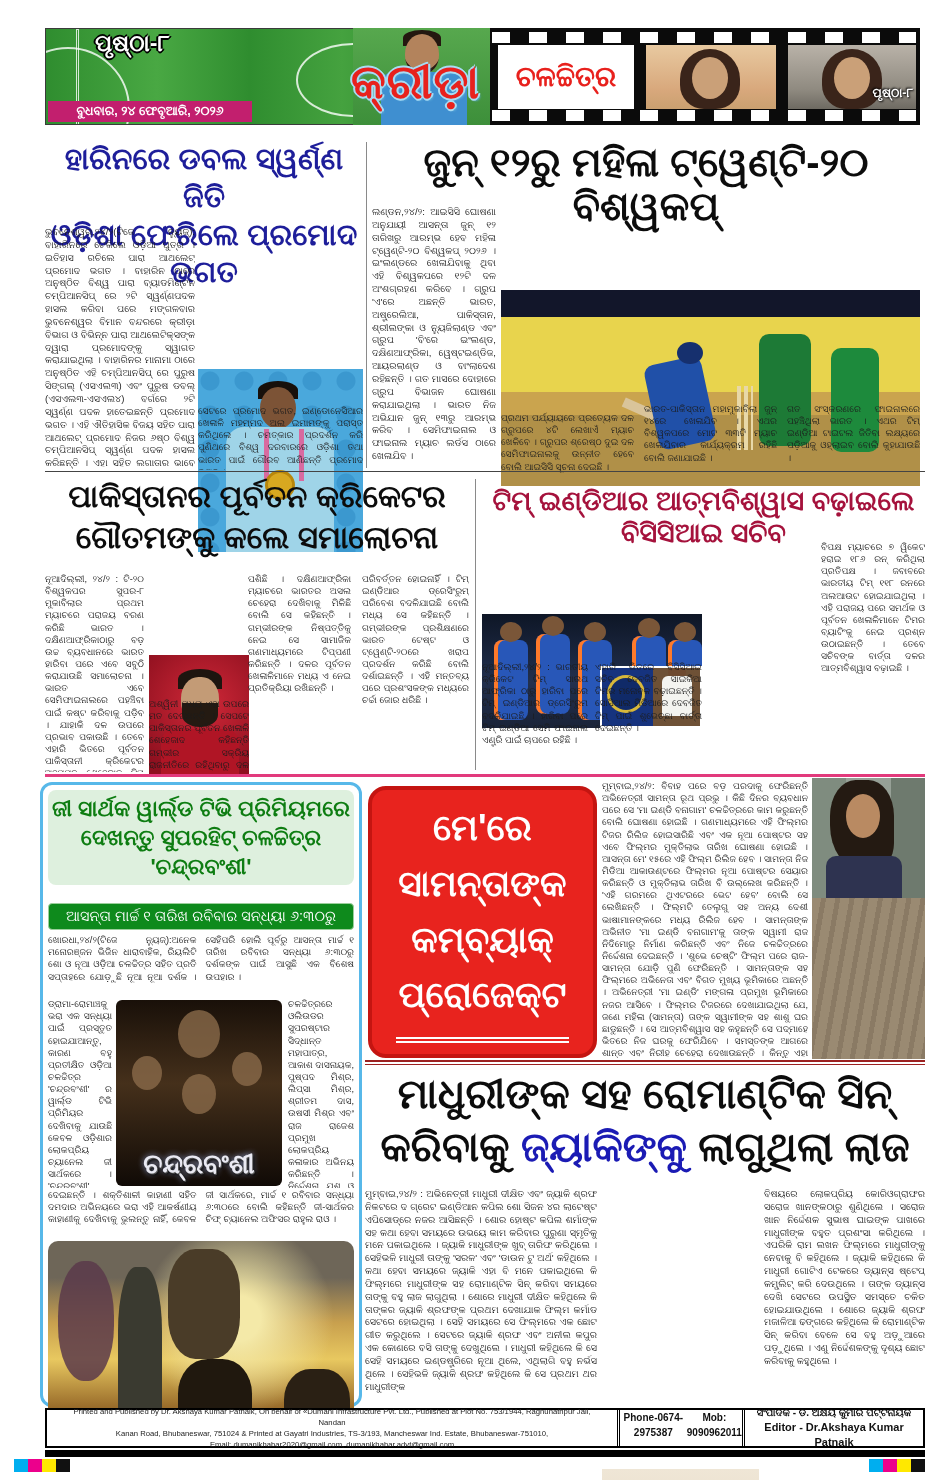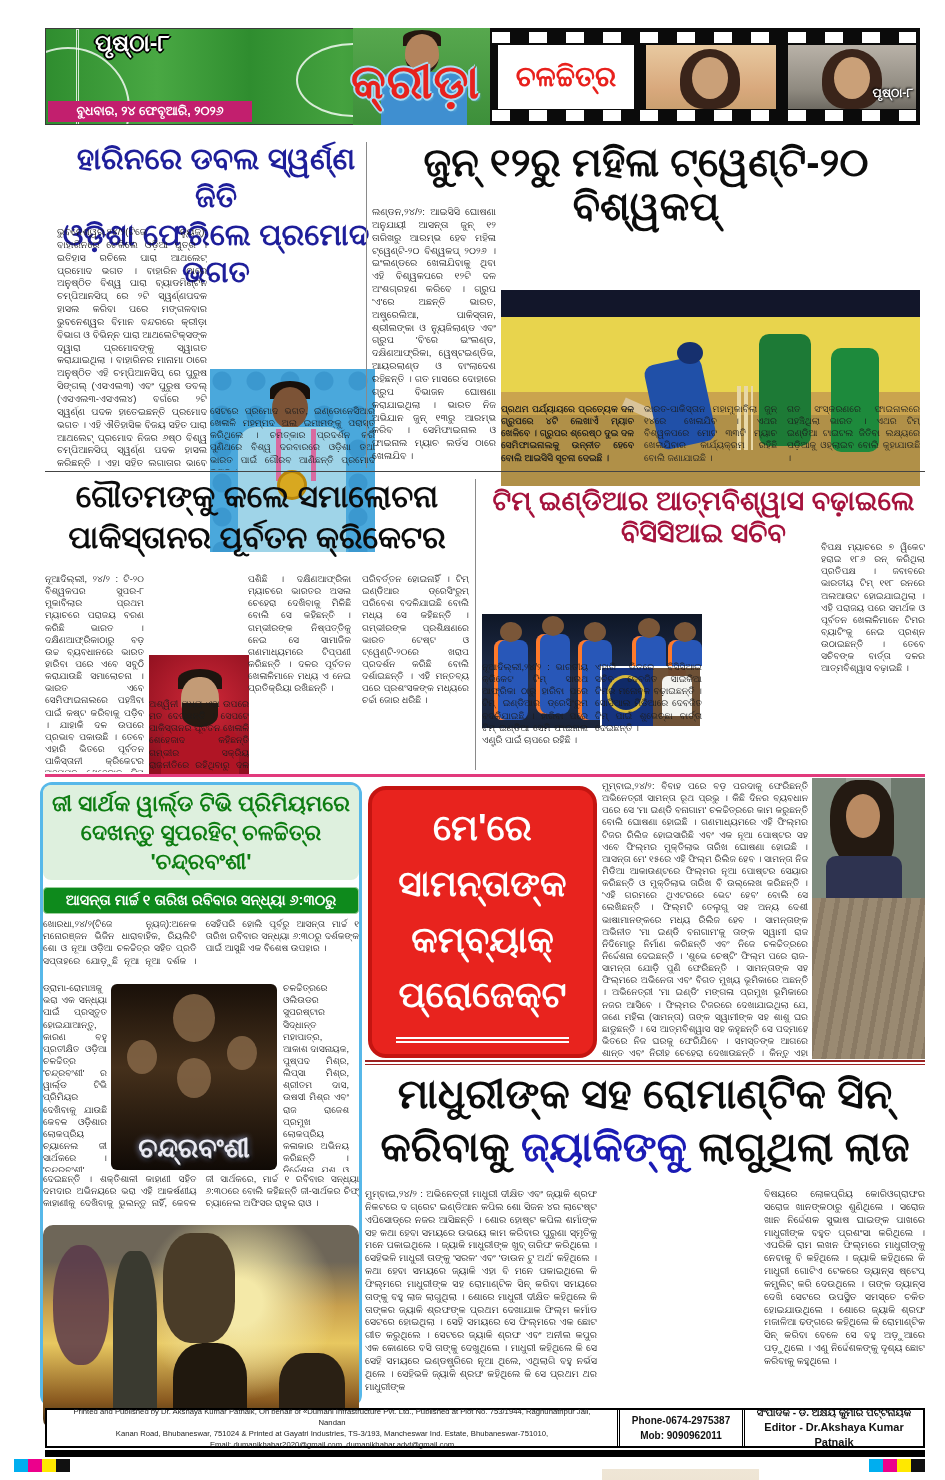--- a/index.html
+++ b/index.html
@@ -94,44 +94,44 @@
   .ph-sam{background:linear-gradient(90deg,#7f8c7f 0 30%,#96a096 30% 70%,#6e7a6e 70% 100%);}
   .sam-hair{position:absolute;left:18px;top:2px;width:64px;height:90px;border-radius:40% 40% 30% 50%;background:#241a12;}
   .sam-face{position:absolute;left:34px;top:16px;width:34px;height:44px;border-radius:50%;background:#b98a62;}
   .sam-blouse{position:absolute;left:14px;top:78px;width:76px;height:60px;border-radius:10px 10px 0 0;background:#2e3350;}
   .sam-saree{position:absolute;left:0;top:120px;width:113px;height:161px;
      background:repeating-linear-gradient(100deg,#9a8a72 0 9px,#8a7a64 9px 14px);}
   .ph-mj{background:linear-gradient(180deg,#efe6d6,#e0d2ba 70%,#cbb896);}
 
   
   .cine-box{left:40px;top:782px;width:322px;height:625px;border:3px solid #57b8e9;border-radius:12px;
-    box-sizing:border-box;background:#fff;}
+    box-sizing:border-box;padding:5px;background:#fff;}
   .cine-head{background:#def0de;border-radius:8px;padding:4px 2px;text-align:center;
     font-size:22px;line-height:1.32;font-weight:bold;color:#0e7d12;}
-  .cine-strip{margin-top:7px;background:#0e8a1c;border:1px solid #9ccf9c;border-radius:4px;height:25px;
-    font-size:14.5px;font-weight:bold;color:#fff;text-align:center;line-height:25px;}
+  .cine-strip{margin-top:18px;background:#0e8a1c;border:1px solid #9ccf9c;border-radius:4px;height:25px;
+    font-size:14.5px;font-weight:normal;color:#fff;text-align:center;line-height:25px;}
   .cine-intro{margin-top:4px;height:62px;column-count:2;column-gap:9px;}
   .cine-mid{position:relative;height:190px;margin-top:2px;}
   .cine-l{position:absolute;left:0;top:0;width:64px;height:190px;}
   .cine-poster{position:absolute;left:68px;top:2px;width:166px;height:186px;}
   .cine-r{position:absolute;left:240px;top:0;width:66px;height:190px;}
   .cine-bottom{height:48px;margin-top:1px;column-count:2;column-gap:9px;}
   .cine-still{margin-top:4px;height:204px;}
 
   .red-box{left:368px;top:786px;width:229px;height:272px;background:#e8231e;border:4px solid #c41511;
     border-radius:18px;box-sizing:border-box;text-align:center;padding-top:10px;}
   .red-line{font-size:36px;font-weight:bold;color:#fff;line-height:1.55;}
   .ribbon{position:absolute;left:24px;right:24px;bottom:10px;height:10px;
     background:linear-gradient(#fff,#fff) 0 3px/100% 2px no-repeat,linear-gradient(#fff,#fff) 0 7px/100% 2px no-repeat;}
 
   
   .footer{left:45px;top:1408px;width:880px;height:40px;border:2px solid #000;box-sizing:border-box;display:flex;background:#fff;}
   .f-left{flex:1;display:flex;flex-direction:column;justify-content:center;text-align:center;
     font-size:7.7px;line-height:1.45;color:#222;padding:0 12px;}
-  .f-phone{width:122px;border-left:3px double #000;display:flex;flex-direction:column;justify-content:center;
+  .f-phone{width:122px;border-left:3px double #000;display:flex;flex-direction:row;justify-content:center;
     text-align:center;font-size:10px;font-weight:bold;line-height:1.5;}
   .f-ed{width:178px;border-left:3px double #000;display:flex;flex-direction:column;justify-content:center;
     text-align:center;line-height:1.35;}
   .f-ed-od{font-size:10px;font-weight:bold;}
   .f-ed-en{font-size:11px;font-weight:bold;}
   .blackbar{left:45px;top:1450px;width:880px;height:7px;background:#000;}
   .cmyk{position:absolute;top:1459px;display:flex;}
   .cmyk span{width:14px;height:13px;display:inline-block;}
   .c-c{background:#00aeef;} .c-m{background:#ec008c;} .c-y{background:#ffe800;} .c-k{background:#111;}
 </style>
@@ -165,21 +165,21 @@
           <div class="actress-face"></div>
       </div>
       <div class="film-frame frame-a2">
         <div class="actress-hair"></div>
           <div class="actress-face"></div>
         <div class="mh-pager">ପୃଷ୍ଠା-୮</div>
       </div>
     </div>
   </div>
 
-  <div class="abs" style="left:45px;top:140px;width:318px;height:330px;margin-left:12px;">
+  <div class="abs" style="left:45px;top:140px;width:318px;height:330px;">
     <div class="hl-blue">ହାରିନରେ ଡବଲ ସ୍ୱର୍ଣ୍ଣ ଜିତି</div>
     <div class="hl-blue">ଓଡ଼ିଶା ଫେରିଲେ ପ୍ରମୋଦ ଭଗତ</div>
     <div class="abs just small" style="left:0;top:86px;width:150px;height:244px;">ଭୁବନେଶ୍ୱର,୨୪/୨(ଟିଜେ ନ୍ୟୁଜ୍): ବାହାରିନରେ ଟେକିଲେ ଓଡ଼ିଆ ପୁତ୍ର । ଇତିହାସ ରଚିଲେ ପାରା ଆଥଲେଟ୍ ପ୍ରମୋଦ ଭଗତ । ବାହାରିନ ଠାରେ ଅନୁଷ୍ଠିତ ବିଶ୍ୱ ପାରା ବ୍ୟାଡମିଣ୍ଟନ ଚମ୍ପିଆନସିପ୍ ରେ ୨ଟି ସ୍ୱର୍ଣ୍ଣପଦକ ହାସଲ କରିବା ପରେ ମଙ୍ଗଳବାର ଭୁବନେଶ୍ୱର ବିମାନ ବନ୍ଦରରେ କ୍ରୀଡ଼ା ବିଭାଗ ଓ ବିଭିନ୍ନ ପାରା ଆଥଲେଟିକ୍ସଙ୍କ ଦ୍ୱାରା ପ୍ରମୋଦଙ୍କୁ ସ୍ୱାଗତ କରାଯାଇଥିଲା । ବାହାରିନର ମାନାମା ଠାରେ ଅନୁଷ୍ଠିତ ଏହି ଚମ୍ପିଆନସିପ୍ ରେ ପୁରୁଷ ସିଙ୍ଗଲ୍ (ଏସଏଲ୩) ଏବଂ ପୁରୁଷ ଡବଲ୍ (ଏସଏଲ୩-ଏସଏଲ୪) ବର୍ଗରେ ୨ଟି ସ୍ୱର୍ଣ୍ଣ ପଦକ ହାତେଇଛନ୍ତି ପ୍ରମୋଦ ଭଗତ । ଏହି ଐତିହାସିକ ବିଜୟ ସହିତ ପାରା ଆଥଲେଟ୍ ପ୍ରମୋଦ ନିଜର ୬ଷ୍ଠ ବିଶ୍ୱ ଚମ୍ପିଆନସିପ୍ ସ୍ୱର୍ଣ୍ଣ ପଦକ ହାସଲ କରିଛନ୍ତି । ଏହା ସହିତ ଲଗାତାର ଭାବେ ଚତୁର୍ଥ ଥର ସ୍ୱର୍ଣ୍ଣ ପଦକ ଜିତିଛନ୍ତି ଏହି ପାରା ଆଥଲେଟ୍ । ଏହି ବିଜୟ ସହିତ ବିଶ୍ୱବିଖ୍ୟାତ ବ୍ୟାଡମିଣ୍ଟନ ଖେଳାଳି ନିଜ ଦେଶ ପାଇଁ ୫ଟି ସ୍ୱର୍ଣ୍ଣପଦକର ରେକର୍ଡ ଛୁଇଁଛନ୍ତି । ଫାଇନାଲ ମ୍ୟାଚରେ ୨୧-୧୨ ଏବଂ ୨୧-୧୮</div>
     <div class="abs photo ph-bhagat" style="left:153px;top:78px;width:165px;height:183px;">
       <div class="bh-hair"></div>
         <div class="bh-head"></div>
         <div class="bh-body"></div>
       <div class="bh-lanyard"></div>
         <div class="bh-medal"></div>
     </div>
@@ -192,30 +192,30 @@
     <div class="hl-big">ଜୁନ୍ ୧୨ରୁ ମହିଳା ଟ୍ୱେଣ୍ଟି-୨୦ ବିଶ୍ୱକପ୍</div>
     <div class="abs just small" style="left:0;top:66px;width:124px;height:264px;">ଲଣ୍ଡନ,୨୪/୨: ଆଇସିସି ଘୋଷଣା ଅନୁଯାୟୀ ଆସନ୍ତା ଜୁନ୍ ୧୨ ତାରିଖରୁ ଆରମ୍ଭ ହେବ ମହିଳା ଟ୍ୱେଣ୍ଟି-୨୦ ବିଶ୍ୱକପ୍ ୨୦୨୬ । ଇଂଲଣ୍ଡରେ ଖେଳାଯିବାକୁ ଥିବା ଏହି ବିଶ୍ୱକପରେ ୧୨ଟି ଦଳ ଅଂଶଗ୍ରହଣ କରିବେ । ଗ୍ରୁପ 'ଏ'ରେ ଅଛନ୍ତି ଭାରତ, ଅଷ୍ଟ୍ରେଲିଆ, ପାକିସ୍ତାନ, ଶ୍ରୀଲଙ୍କା ଓ ନ୍ୟୁଜିଲାଣ୍ଡ ଏବଂ ଗ୍ରୁପ 'ବି'ରେ ଇଂଲଣ୍ଡ, ଦକ୍ଷିଣଆଫ୍ରିକା, ୱେଷ୍ଟଇଣ୍ଡିଜ, ଆୟରଲାଣ୍ଡ ଓ ବାଂଲାଦେଶ ରହିଛନ୍ତି । ଗତ ମାସରେ ଦୋହାରେ ଗ୍ରୁପ ବିଭାଜନ ଘୋଷଣା କରାଯାଇଥିଲା । ଭାରତ ନିଜ ଅଭିଯାନ ଜୁନ୍ ୧୩ରୁ ଆରମ୍ଭ କରିବ । ସେମିଫାଇନାଲ ଓ ଫାଇନାଲ ମ୍ୟାଚ ଲର୍ଡସ ଠାରେ ଖେଳାଯିବ ।</div>
     <div class="abs photo ph-t20" style="left:129px;top:62px;width:419px;height:196px;">
       <div class="t20-stumps"></div>
         <div class="t20-bat"></div>
         <div class="t20-batter"></div>
       <div class="t20-helmet"></div>
         <div class="t20-pak1"></div>
         <div class="t20-pak2"></div>
     </div>
-    <div class="abs just tiny" style="left:129px;top:263px;width:133px;height:67px;font-weight:bold;">ପ୍ରଥମ ପର୍ଯ୍ୟାୟରେ ପ୍ରତ୍ୟେକ ଦଳ ଗ୍ରୁପରେ ୪ଟି ଲେଖାଏଁ ମ୍ୟାଚ ଖେଳିବେ । ଗ୍ରୁପର ଶ୍ରେଷ୍ଠ ଦୁଇ ଦଳ ସେମିଫାଇନାଲକୁ ଉନ୍ନୀତ ହେବେ ବୋଲି ଆଇସିସି ସୂଚନା ଦେଇଛି ।</div>
+    <div class="abs just tiny" style="left:129px;top:272px;width:133px;height:67px;">ପ୍ରଥମ ପର୍ଯ୍ୟାୟରେ ପ୍ରତ୍ୟେକ ଦଳ ଗ୍ରୁପରେ ୪ଟି ଲେଖାଏଁ ମ୍ୟାଚ ଖେଳିବେ । ଗ୍ରୁପର ଶ୍ରେଷ୍ଠ ଦୁଇ ଦଳ ସେମିଫାଇନାଲକୁ ଉନ୍ନୀତ ହେବେ ବୋଲି ଆଇସିସି ସୂଚନା ଦେଇଛି ।</div>
     <div class="abs just tiny" style="left:272px;top:263px;width:133px;height:67px;">ଭାରତ-ପାକିସ୍ତାନ ମହାମୁକାବିଲା ଜୁନ୍ ୧୪ରେ ଖେଳାଯିବ । ଏଥର ବିଶ୍ୱକପରେ ମୋଟ ୩୩ଟି ମ୍ୟାଚ ଖେଳାଯିବାର କାର୍ଯ୍ୟକ୍ରମ ରହିଛି ବୋଲି ଜଣାଯାଇଛି ।</div>
     <div class="abs just tiny" style="left:415px;top:263px;width:133px;height:67px;">ଗତ ସଂସ୍କରଣରେ ଫାଇନାଲରେ ପହଞ୍ଚିଥିଲା ଭାରତ । ଏଥର ଟିମ୍ ଇଣ୍ଡିଆ ଟାଇଟଲ ଜିତିବା ଲକ୍ଷ୍ୟରେ ପଡ଼ିଆକୁ ଓହ୍ଲାଇବ ବୋଲି କୁହାଯାଉଛି ।</div>
   </div>
 
   <div class="abs hline" style="left:45px;top:471px;width:880px;"></div>
 
   <div class="abs" style="left:45px;top:477px;width:424px;height:295px;">
+    <div class="hl-blk">ପାକିସ୍ତାନର ପୂର୍ବତନ କ୍ରିକେଟର</div>
     <div class="hl-blk">ଗୌତମଙ୍କୁ କଲେ ସମାଲୋଚନା</div>
-    <div class="hl-blk">ପାକିସ୍ତାନର ପୂର୍ବତନ କ୍ରିକେଟର</div>
     <div class="abs just tiny" style="left:0;top:96px;width:99px;height:199px;">ନୂଆଦିଲ୍ଲୀ, ୨୪/୨ : ଟି-୨୦ ବିଶ୍ୱକପର ସୁପର-୮ ମୁକାବିଲାର ପ୍ରଥମ ମ୍ୟାଚରେ ପରାଜୟ ବରଣ କରିଛି ଭାରତ । ଦକ୍ଷିଣଆଫ୍ରିକାଠାରୁ ବଡ଼ ଉଚ୍ଚ ବ୍ୟବଧାନରେ ଭାରତ ହାରିବା ପରେ ଏବେ ସବୁଠି କରାଯାଉଛି ସମାଲୋଚନା । ଭାରତ ଏବେ ସେମିଫାଇନାଲରେ ପହଞ୍ଚିବା ପାଇଁ କଷ୍ଟ କରିବାକୁ ପଡ଼ିବ । ଯାହାକି ଦଳ ଉପରେ ପ୍ରଭାବ ପକାଉଛି । ତେବେ ଏହାରି ଭିତରେ ପୂର୍ବତନ ପାକିସ୍ତାନୀ କ୍ରିକେଟର ଅହମ୍ମଦ ଶେହେଜାଦ ଟିମ୍ ଇଣ୍ଡିଆର ମୁଖ୍ୟ ପ୍ରଶିକ୍ଷକ ଗୌତମ ଗମ୍ଭୀରଙ୍କୁ ସମାଲୋଚନା କରିଛନ୍ତି । ସେ କହିଛନ୍ତି ଗମ୍ଭୀର ଆସିବା ପରେ ଟିମ୍ ଇଣ୍ଡିଆରେ</div>
     <div class="abs photo ph-shz" style="left:104px;top:96px;width:100px;height:121px;">
       <div class="shz-hair"></div>
         <div class="shz-head"></div>
         <div class="shz-beard"></div>
         <div class="shz-shirt"></div>
     </div>
     <div class="abs just tiny" style="left:104px;top:221px;width:100px;height:74px;">ଅଶ୍ୱିନୀ ମଧ୍ୟ ଏହା ଉପରେ ମତ ଦେଇଛନ୍ତି । ସେପଟେ ପାକିସ୍ତାନର ପୂର୍ବତନ ଖେଳାଳି ଶେହେଜାଦ କହିଛନ୍ତି ଗମ୍ଭୀର ସକ୍ରିୟ ରାଜନୀତିରେ ରହିଥିବାରୁ ଦଳ ମଧ୍ୟ ତାଙ୍କ ଭିତରେ ରାଜନୀତି</div>
     <div class="abs just tiny" style="left:203px;top:96px;width:103px;height:199px;">ପଶିଛି । ଦକ୍ଷିଣଆଫ୍ରିକା ମ୍ୟାଚରେ ଭାରତର ଅସଲ ଚେହେରା ଦେଖିବାକୁ ମିଳିଛି ବୋଲି ସେ କହିଛନ୍ତି । ଗମ୍ଭୀରଙ୍କ ନିଷ୍ପତ୍ତିକୁ ନେଇ ସେ ସାମାଜିକ ଗଣମାଧ୍ୟମରେ ଟିପ୍ପଣୀ କରିଛନ୍ତି । ଦଳର ପୂର୍ବତନ ଖେଳାଳିମାନେ ମଧ୍ୟ ଏ ନେଇ ପ୍ରତିକ୍ରିୟା ରଖିଛନ୍ତି ।</div>
     <div class="abs just tiny" style="left:317px;top:96px;width:107px;height:199px;">ପରିବର୍ତ୍ତନ ହୋଇନାହିଁ । ଟିମ୍ ଇଣ୍ଡିଆର ଡ୍ରେସିଂରୁମ୍ ପରିବେଶ ବଦଳିଯାଇଛି ବୋଲି ମଧ୍ୟ ସେ କହିଛନ୍ତି । ଗମ୍ଭୀରଙ୍କ ପ୍ରଶିକ୍ଷଣରେ ଭାରତ ଟେଷ୍ଟ ଓ ଟ୍ୱେଣ୍ଟି-୨୦ରେ ଖରାପ ପ୍ରଦର୍ଶନ କରିଛି ବୋଲି ଦର୍ଶାଇଛନ୍ତି । ଏହି ମନ୍ତବ୍ୟ ପରେ ପ୍ରଶଂସକଙ୍କ ମଧ୍ୟରେ ଚର୍ଚ୍ଚା ଜୋର ଧରିଛି ।</div>

